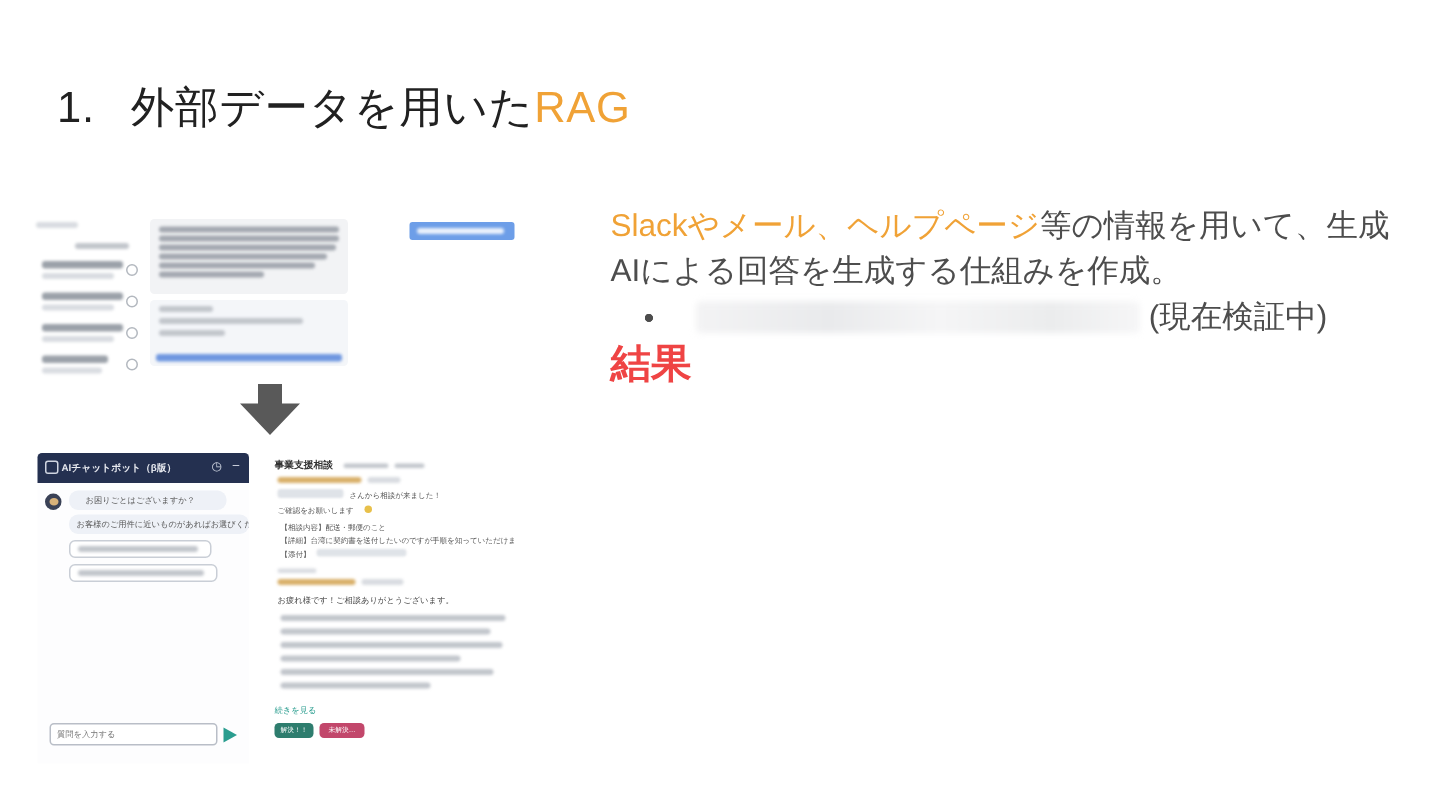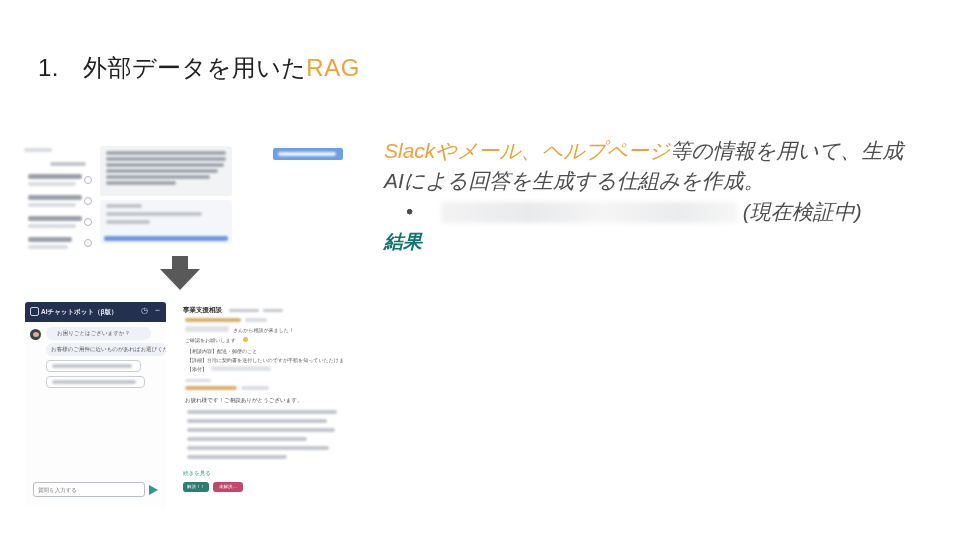--- a/index.html
+++ b/index.html
@@ -1,34 +1,34 @@
 <!DOCTYPE html>
 <html><head>
 <meta charset="utf-8">
 <style>
   html,body{margin:0;padding:0;background:#e9e9e9;}
   .slide{position:relative;width:960px;height:540px;background:#ffffff;overflow:hidden;
          font-family:"Liberation Sans","DejaVu Sans",sans-serif;}
 
   
-  .title{position:absolute;left:38px;top:52px;font-size:24px;color:#212121;letter-spacing:.5px;}
+  .title{position:absolute;left:38px;top:52px;font-size:29px;color:#212121;letter-spacing:.5px;}
   .title .num{margin-right:24px;}
   .orange{color:#F0A236;}
 
   
-  .rightcol{position:absolute;left:384px;top:136px;width:537px;font-size:21px;color:#4d4d4d;line-height:30px;font-style:italic;}
+  .rightcol{position:absolute;left:407px;top:136px;width:537px;font-size:21px;color:#4d4d4d;line-height:30px;}
   .rightcol p{margin:0;}
   .p1{margin-bottom:31px;}
   .p2{margin-bottom:22px;}
   ul.bullets{list-style:none;margin:0;padding:0;}
   ul.bullets li{position:relative;padding-left:57px;line-height:31px;}
   ul.bullets li .marker{position:absolute;left:22px;top:0;font-size:12px;}
   .redacted-inline{display:inline-block;width:296px;height:21px;vertical-align:-4px;border-radius:3px;
      background:linear-gradient(90deg,#f3f3f4,#e9eaec 30%,#f5f5f6 55%,#ebeced 80%,#f6f6f7);filter:blur(2px);}
-  .result-heading{margin-top:12px;font-size:19px;font-weight:bold;color:#0f766e;line-height:30px;}
+  .result-heading{margin-top:12px;font-size:27px;font-weight:bold;color:#ef4444;line-height:30px;}
   .result-p{line-height:30px;}
 
   
   .b,.bd,.bl,.amber,.blue{position:absolute;border-radius:2px;filter:blur(1.1px);background:#c2c6cc;}
   .bd{background:#9ba1a9;}
   .bl{background:#d9dce1;}
   .amber{background:#d9b06a;}
   .blue{background:#6f97e0;}
   .panel{position:absolute;border-radius:3px;}
   .circ{position:absolute;border:1px solid #b3b8bf;border-radius:50%;background:#fff;}

